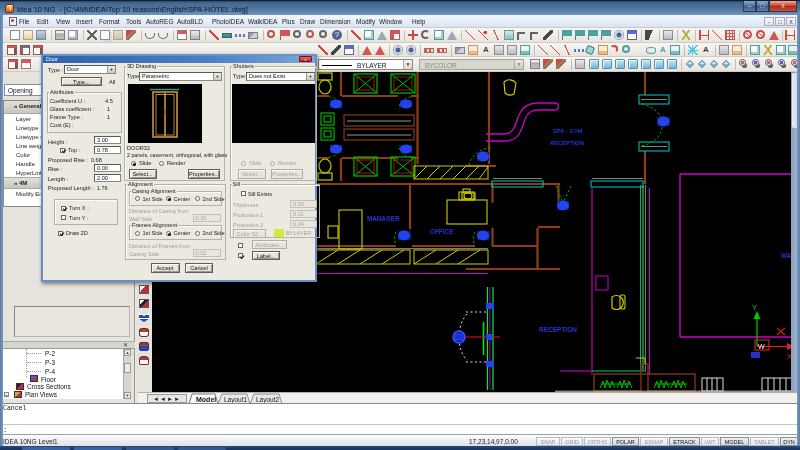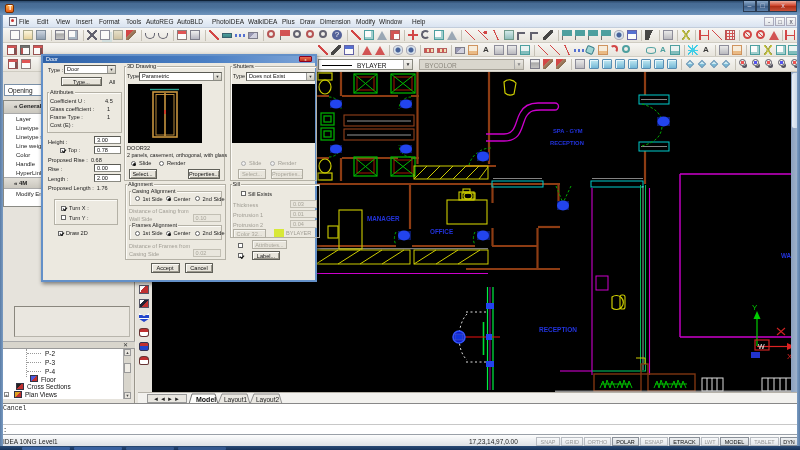--- a/index.html
+++ b/index.html
@@ -58,20 +58,21 @@
 .rbg{position:absolute;width:5px;height:5px;background:#eee;border:1px solid #aaa;border-radius:50%;}
 
 #bl{left:0;top:15px;width:3px;height:431px;background:linear-gradient(90deg,#5a7ca6,#7b9cc2);}
 #br{left:797px;top:15px;width:3px;height:431px;background:linear-gradient(90deg,#7b9cc2,#5a7ca6);}
 #bb{left:0;top:446px;width:800px;height:4px;background:linear-gradient(#2a4a74,#16335c);}
 </style></head>
 <body>
 <div id="win">
 <div class="abs" id="title">
       <div id="appico"></div>
+      <div class="txt">Idea 10 NG&nbsp; - [C:\4M\IDEA\Top 10 reasons\English\SPA-HOTEL.dwg]</div>
 <div class="capbtn" style="left:743px;width:13px;">–</div>
 <div class="capbtn" style="left:756px;width:13px;">□</div>
 <div class="capbtn" style="left:769px;width:28px;background:linear-gradient(#f0b0a0,#d04830 45%,#b03018 55%,#c85038);">x</div>
 </div>
 <div class="abs" id="menu">
 <span class="mi" style="left:9px;top:2px;width:8px;height:9px;background:#f8f8f8;border:1px solid #667;">
         <span style="position:absolute;left:1px;top:1px;width:3px;height:3px;background:#c33;border-radius:50%;"></span>
       </span>
 <span class="mi" style="left:19px;">File</span>
       <span class="mi" style="left:37px;">Edit</span>

